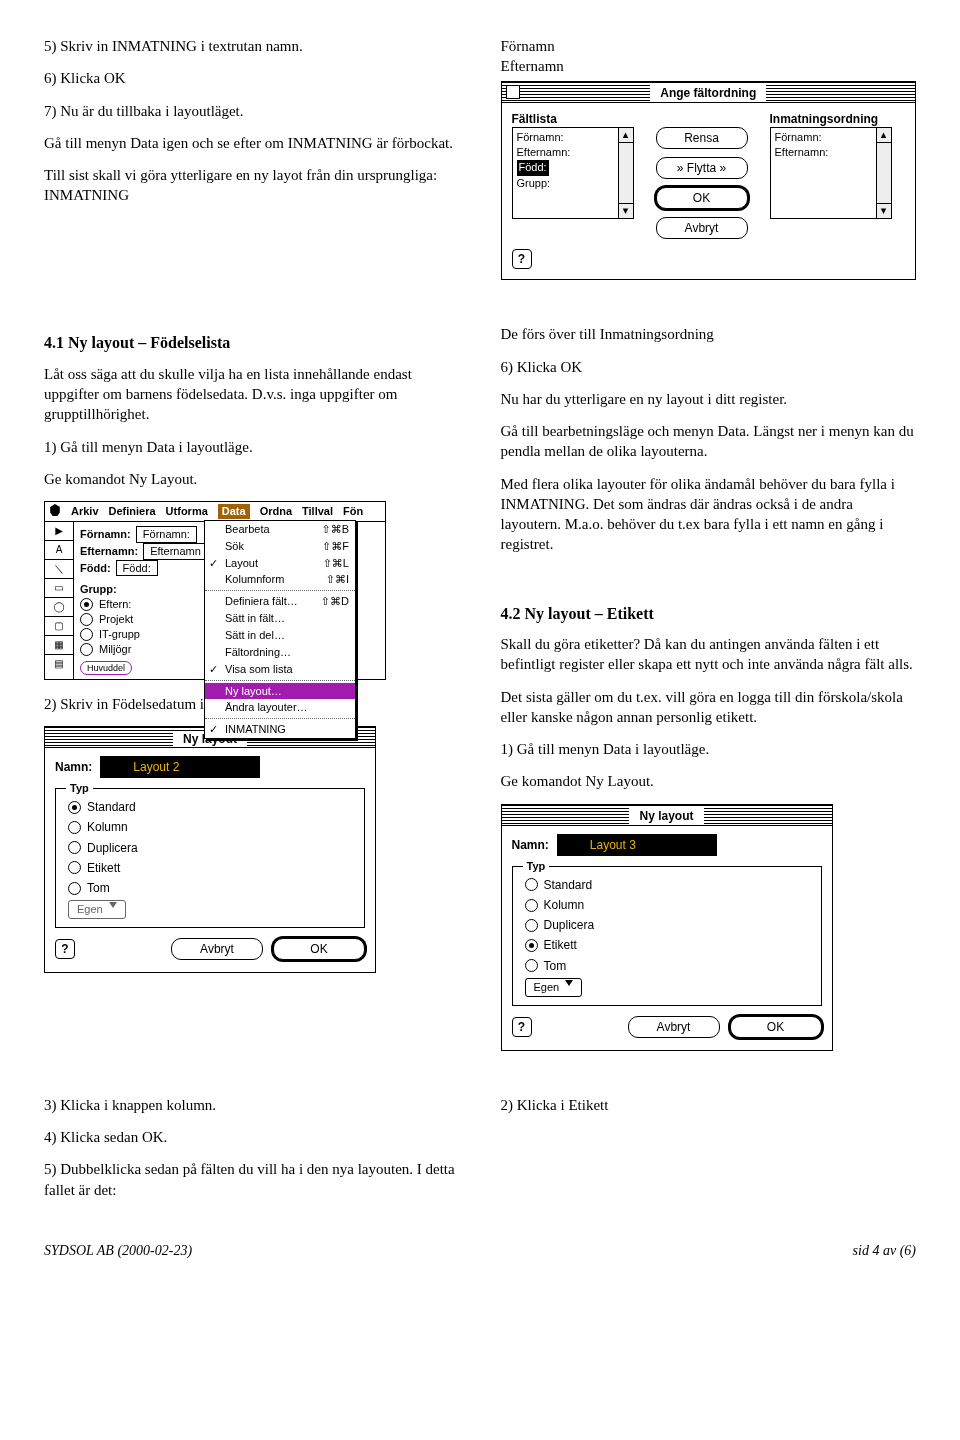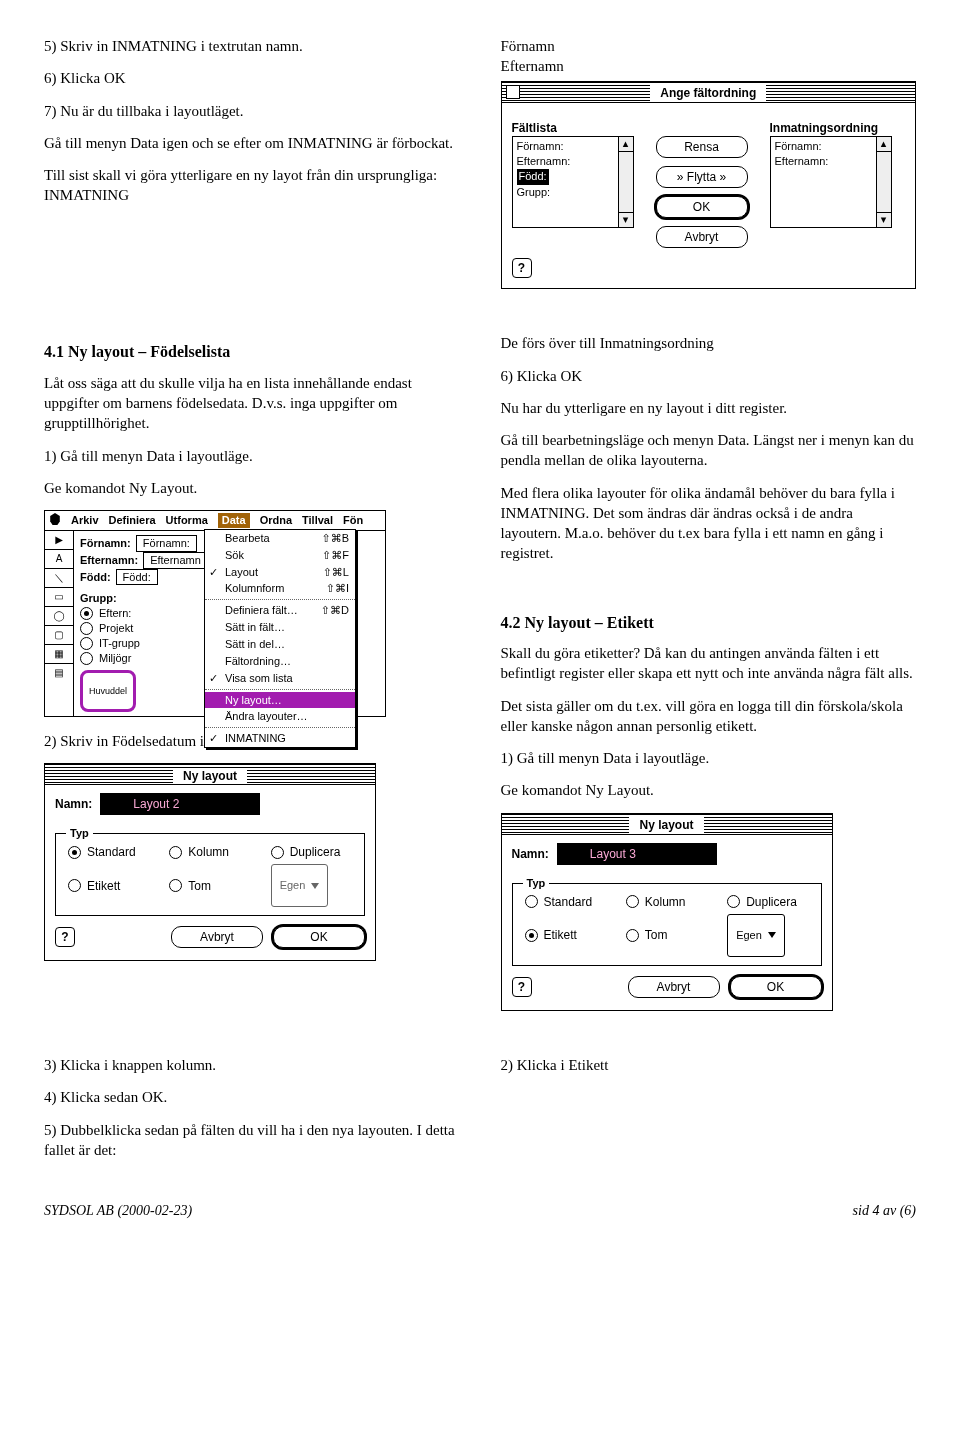--- a/index.html
+++ b/index.html
@@ -98,21 +98,21 @@
     width: 18px; height: 18px;
     border: 1px solid #000;
     border-radius: 4px;
     text-align: center;
     font-weight: bold;
     line-height: 18px;
     font-size: 12px;
   }
 
   .lbl { font-weight: bold; font-size: 12px; }
-  .fieldrow { display: flex; gap: 22px; align-items: flex-start; margin-top: 9px; }
+  .fieldrow { display: flex; gap: 22px; align-items: flex-start; }
 
   
   .menushot {
     border: 1px solid #000;
     background: #fff;
     font-family: "Helvetica Neue", Arial, sans-serif;
     font-size: 11px;
     width: 340px;
     margin: 6px 0 14px 0;
   }
@@ -162,63 +162,63 @@
   }
   .dropdown .mitem { padding: 1px 8px 1px 20px; position: relative; }
   .dropdown .mitem.sel { background: #a21caf; color: #fff; }
   .dropdown .msep { border-top: 1px dotted #666; margin: 2px 0; }
   .dropdown .check::before {
     content: "✓"; position: absolute; left: 4px;
   }
   .dropdown .sc { position: absolute; right: 6px; }
   .partbadge {
     display: inline-block;
-    border: 3px solid #a21caf;
+    border: 1px solid #a21caf;
     border-radius: 8px;
     font-size: 9px;
-    padding: 12px 6px;
+    padding: 0 6px;
     margin-top: 4px;
   }
 
   
   .groupbox {
     border: 1px solid #000;
     padding: 10px 12px 8px 12px;
-    margin: 18px 0 8px 0;
+    margin: 10px 0 8px 0;
     position: relative;
   }
   .groupbox .legend {
     position: absolute; top: -8px; left: 10px;
     background: #fff; padding: 0 4px;
     font-weight: bold; font-size: 11px;
   }
   .radiogrid {
     display: grid;
-    grid-template-columns: 1fr 1fr 1fr;
+    grid-template-columns: 1fr;
     gap: 4px 20px;
     font-size: 12px;
   }
   .radio { display: flex; align-items: center; gap: 6px; }
   .radio .dot {
     width: 11px; height: 11px; border: 1px solid #000; border-radius: 50%;
     display: inline-flex; align-items: center; justify-content: center;
   }
   .radio .dot.on::after {
     content: ""; width: 5px; height: 5px; background: #000; border-radius: 50%;
   }
   .inlineinput {
     border: 1px solid #000; padding: 2px 6px;
     font-size: 12px; background: #fff;
     min-width: 120px; display: inline-block;
   }
-  .inlineinput.sel { background: #000; color: #f9a8d4; padding-left: 32px; }
+  .inlineinput.sel { background: #000; color: #eab308; padding-left: 32px; }
   .egenbtn {
-    display: inline-flex; align-items: center; gap: 6px;
+    display: inline-flex; align-items: flex-start; gap: 6px;
     border: 1px solid #666; color: #666;
-    padding: 13px 8px; border-radius: 3px;
+    padding: 1px 8px; border-radius: 3px;
     font-size: 11px;
   }
   .egenbtn .tri { width: 0; height: 0; border-left: 4px solid transparent; border-right: 4px solid transparent; border-top: 6px solid #666; }
 
   .dlgfooter {
     display: flex; justify-content: space-between; align-items: center;
     margin-top: 6px;
   }
   .dlgfooter .btns { display: flex; gap: 10px; }
 

